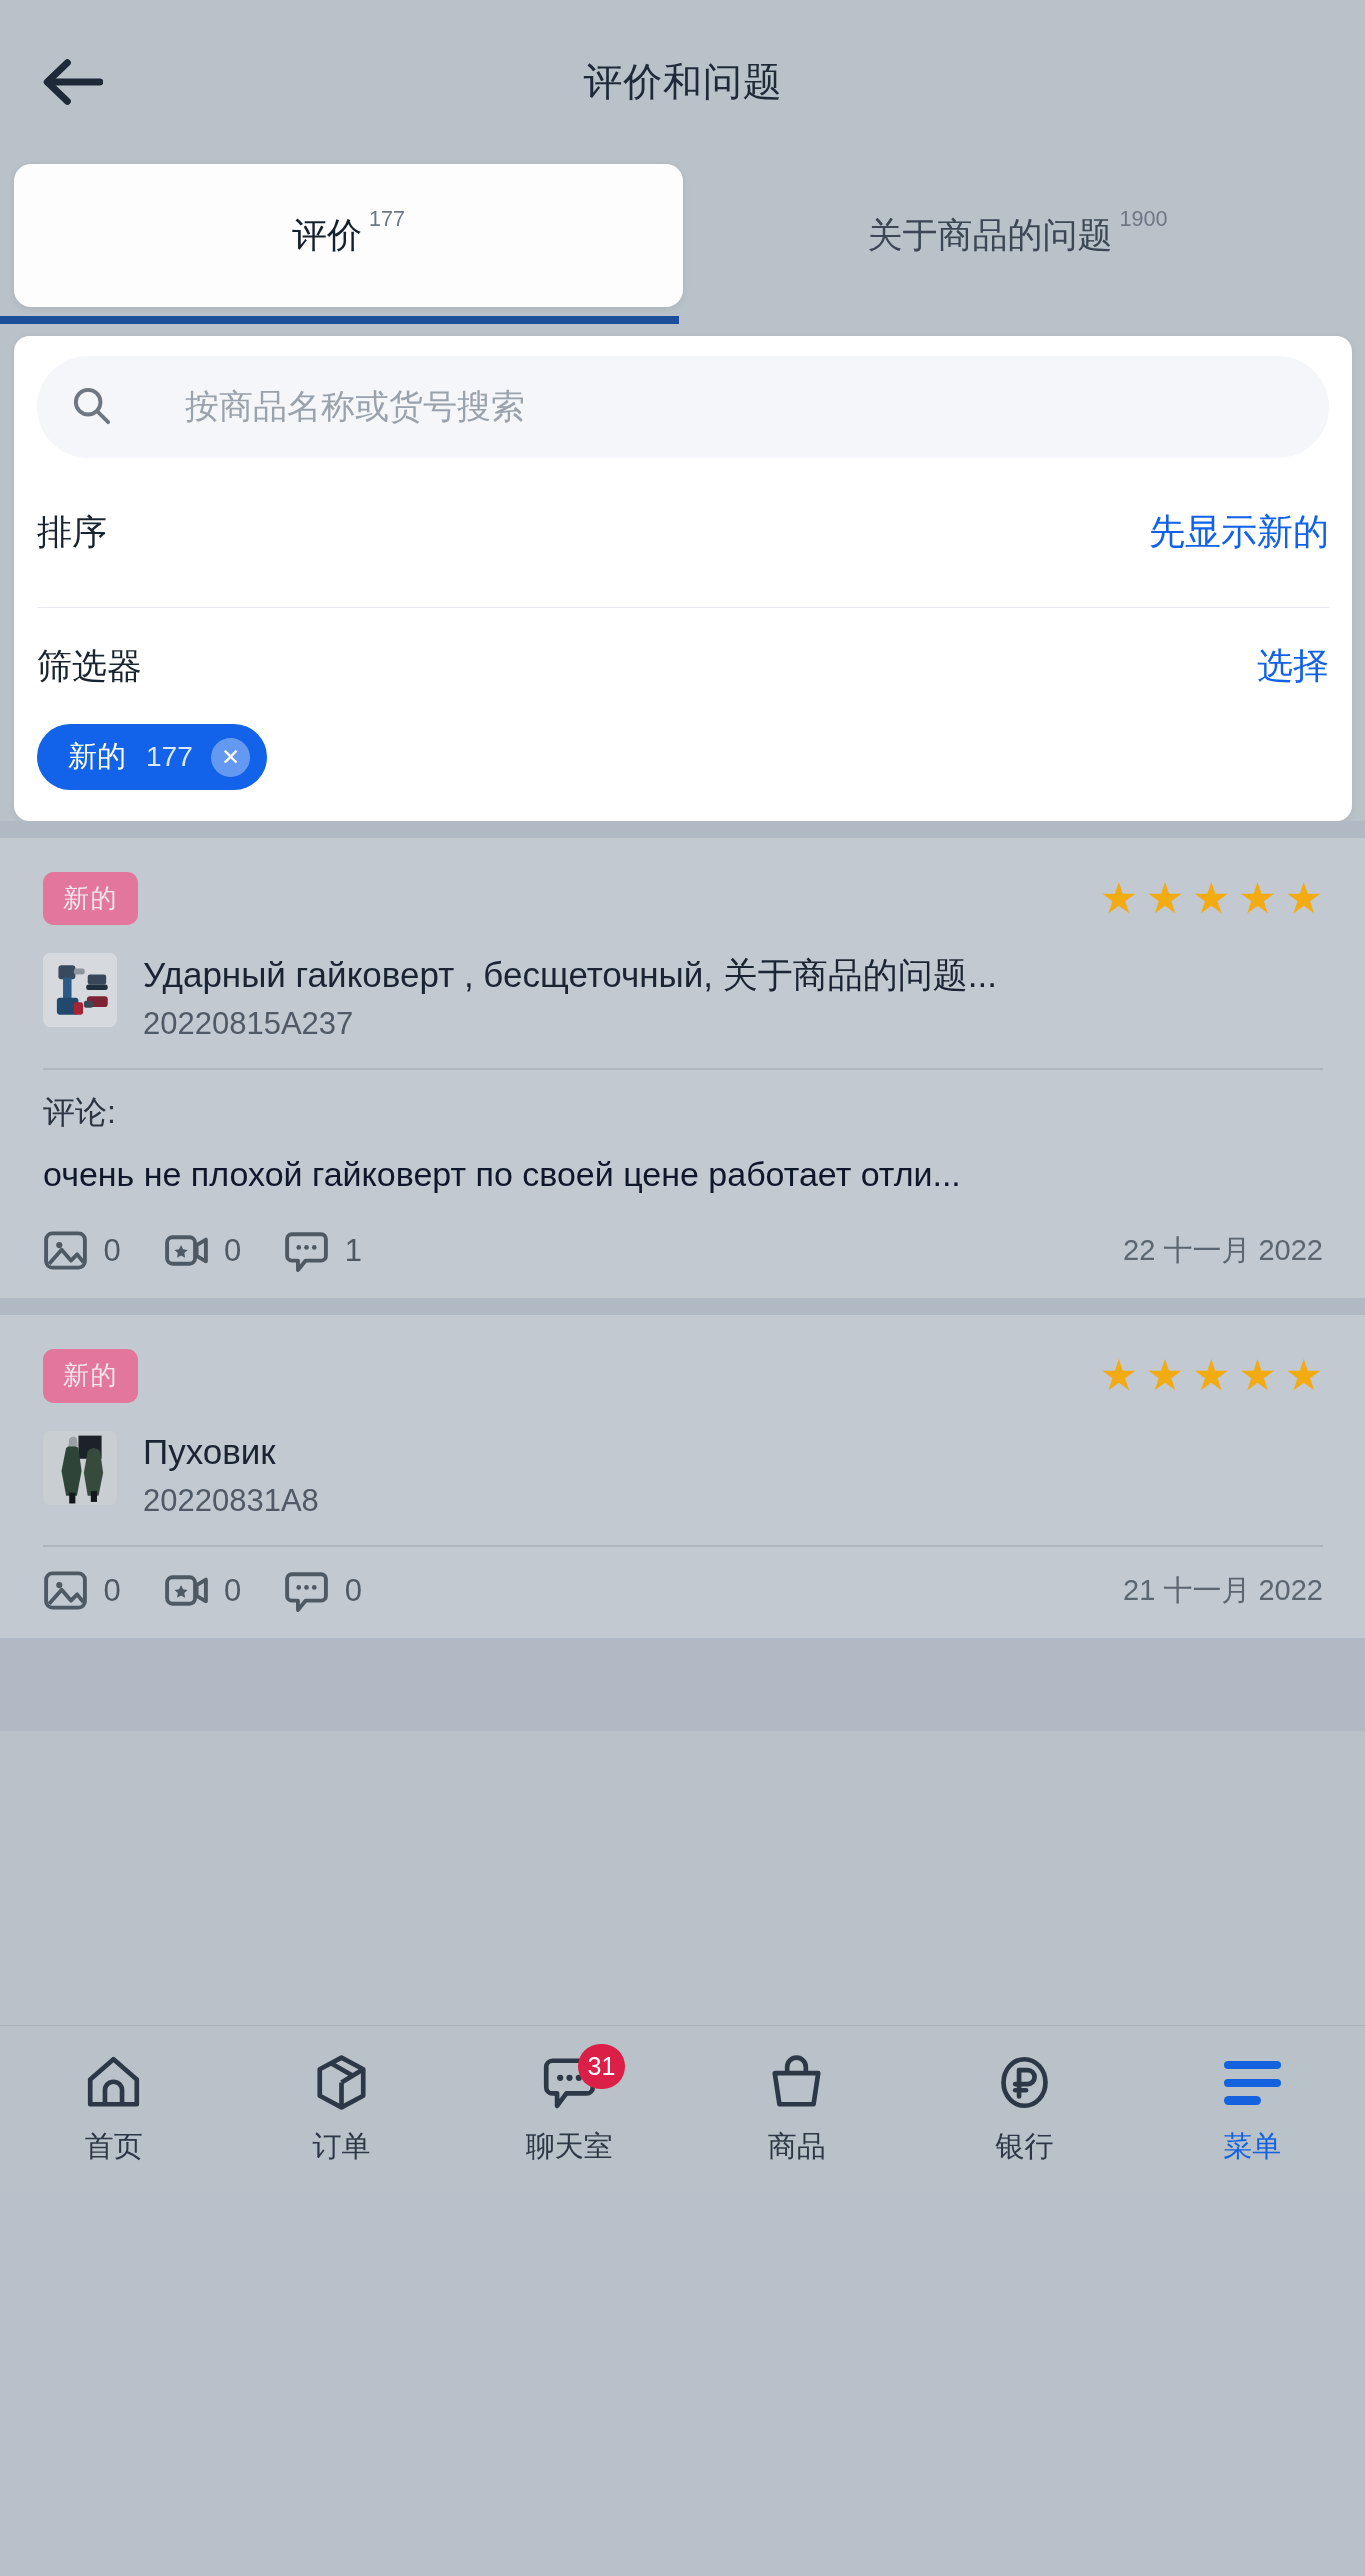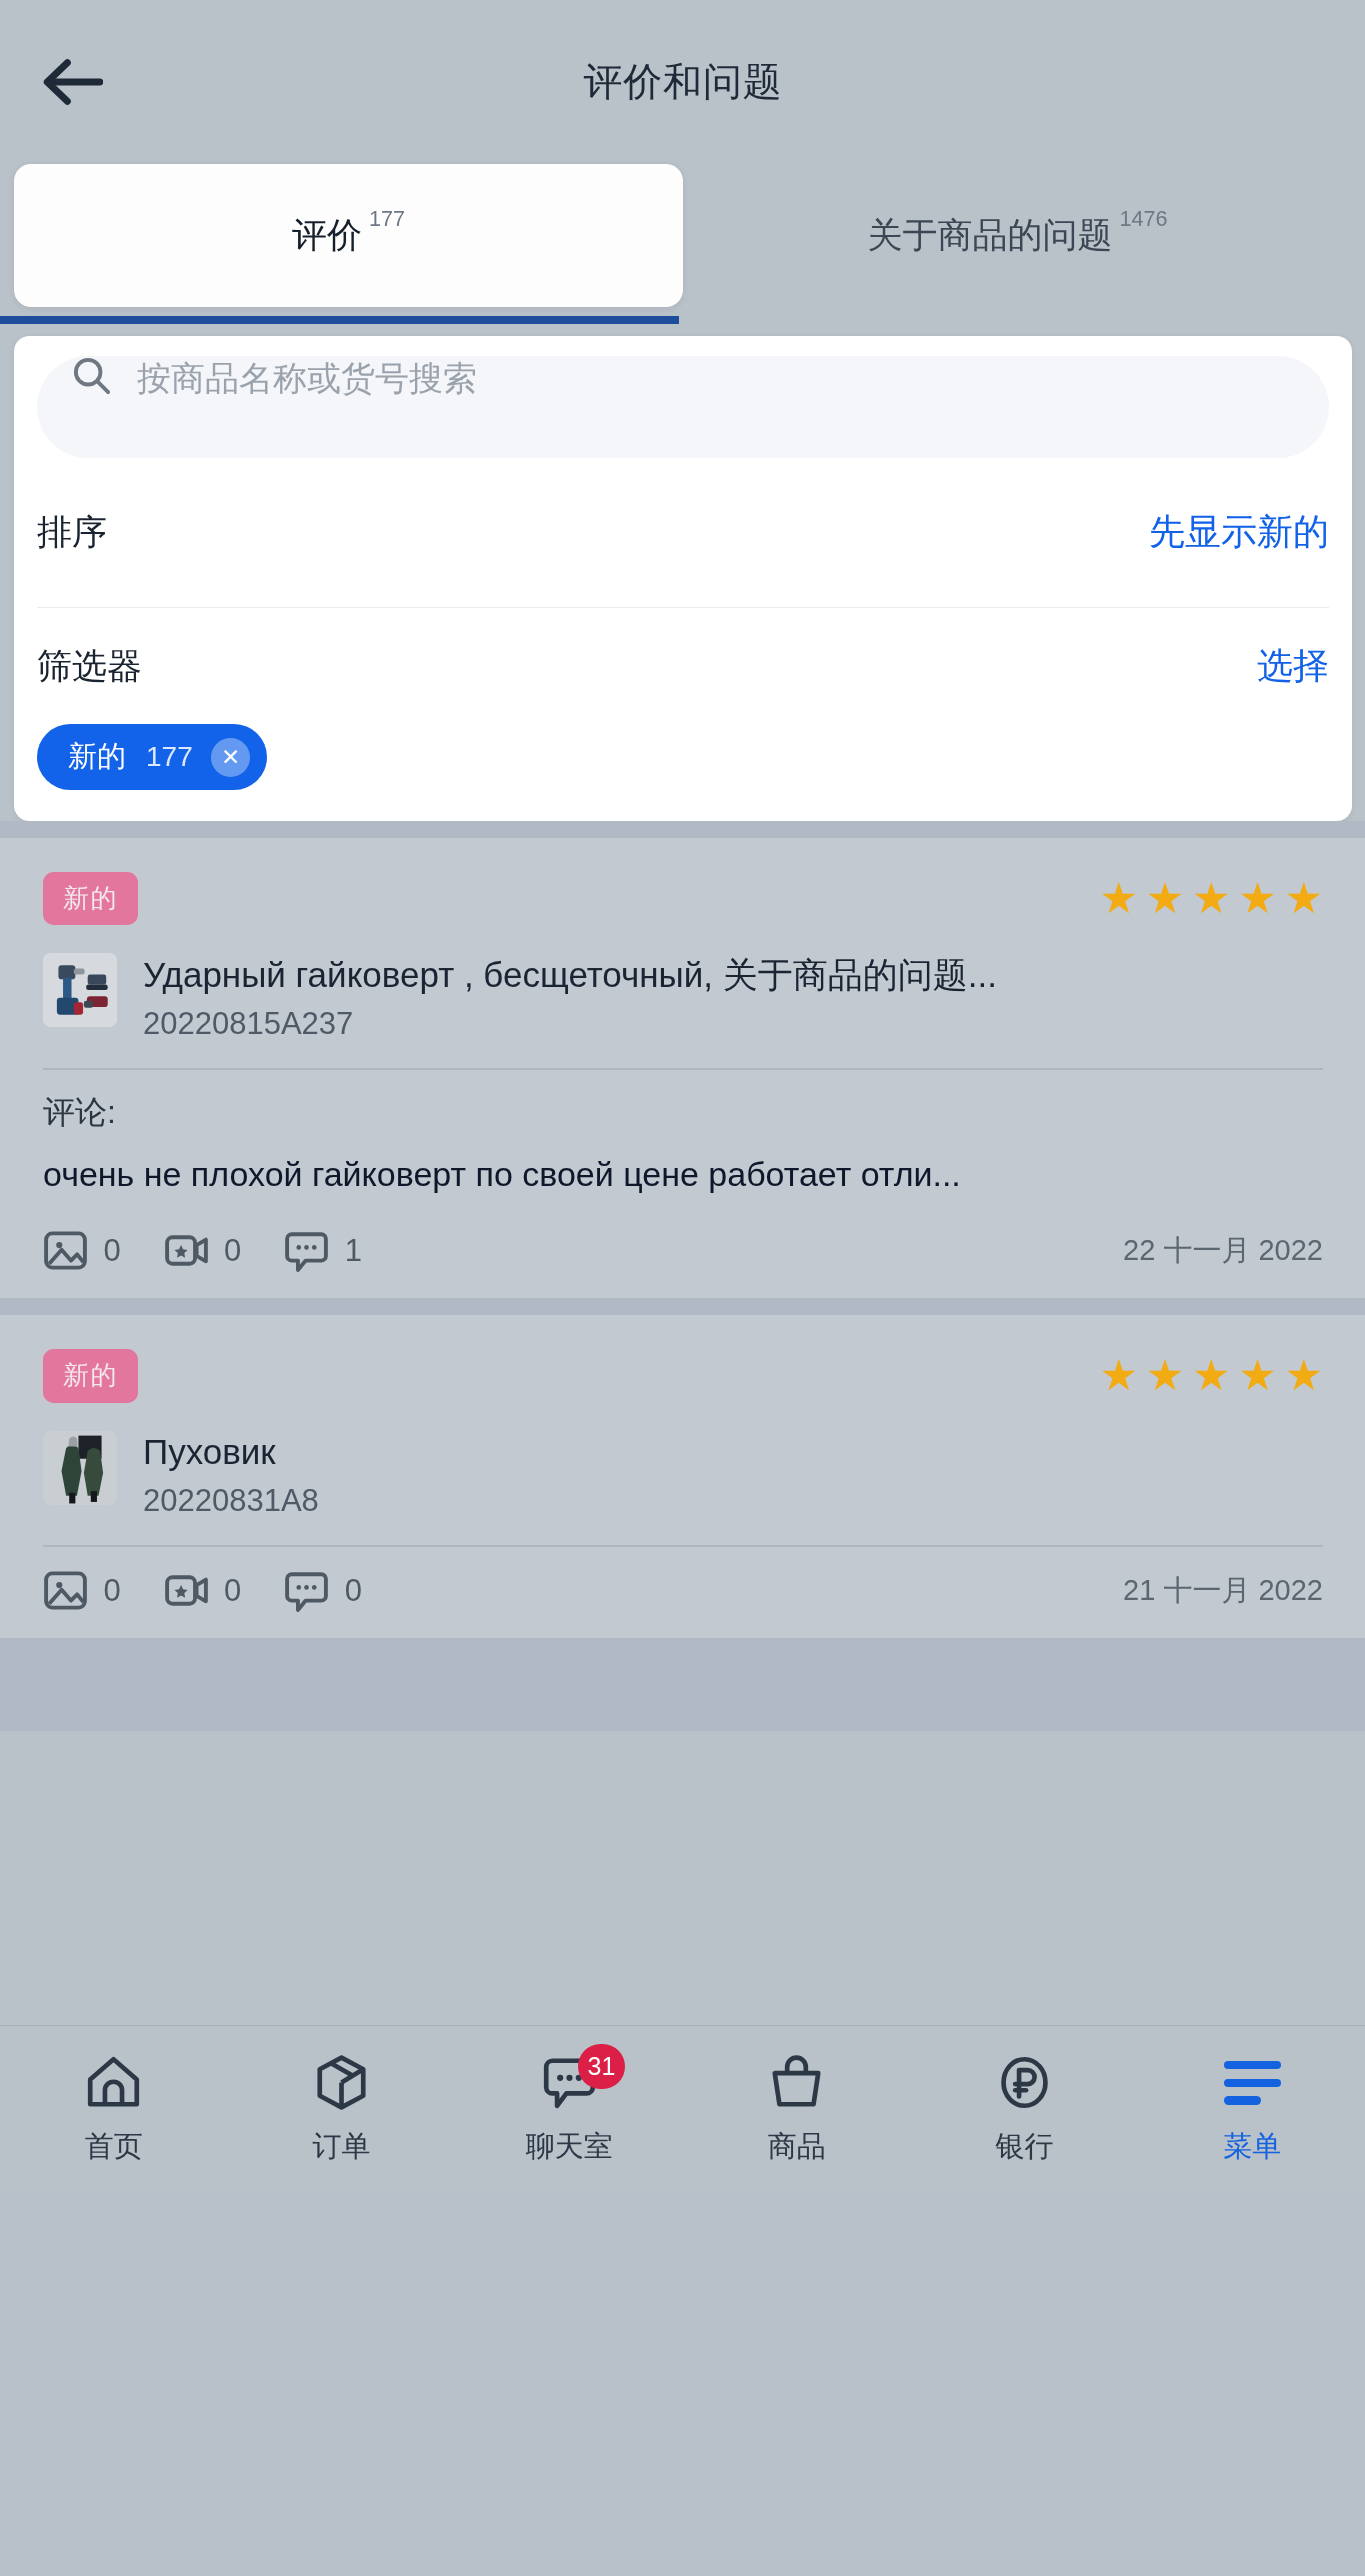--- a/index.html
+++ b/index.html
@@ -106,25 +106,27 @@
   
   .filter-card {
     margin: 12.3px 14px 0 14px;
     background: #ffffff;
     border-radius: 15.4px;
     padding: 20px 23px 26px 23px;
     box-shadow: 0 1.5px 7px rgba(0,0,0,0.06);
   }
   .search-box {
     display: flex;
+    align-items: center;
     height: 102px;
     background: #f4f6f9;
     border-radius: 51px;
     padding: 0 35px;
     cursor: text;
+    gap: 48px;
   }
   .search-box .mag { flex: 0 0 auto; margin-right: 25px; display:block; }
   .search-placeholder {
     font-size: 34px;
     color: #9aa2ac;
   }
   .opt-row {
     display: flex;
     align-items: center;
     justify-content: space-between;
@@ -304,21 +306,21 @@
     <div class="header-title">评价和问题</div>
   </div>
 
   <div class="tabs">
     <div class="tab active">
       <span class="tab-label">评价</span>
       <span class="tab-count">177</span>
     </div>
     <div class="tab">
       <span class="tab-label">关于商品的问题</span>
-      <span class="tab-count">1476</span>
+      <span class="tab-count">1900</span>
     </div>
     <div class="tab-underline"></div>
   </div>
 
   <div class="body-area">
 
     <div class="filter-card">
 
       <div class="search-box">
         <span class="mag">

